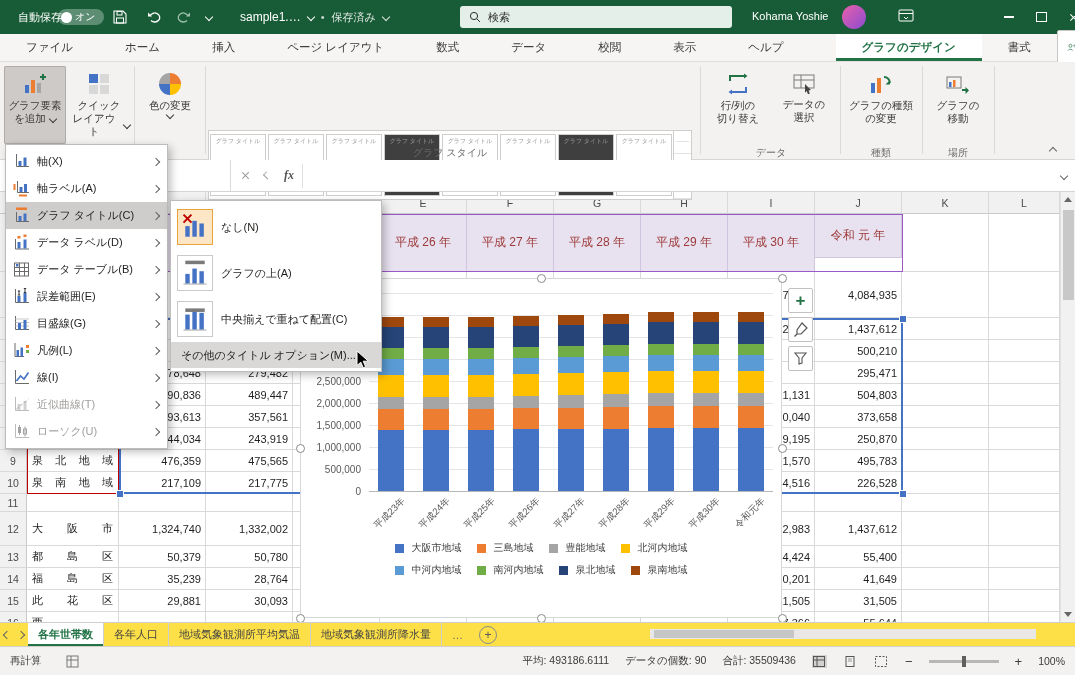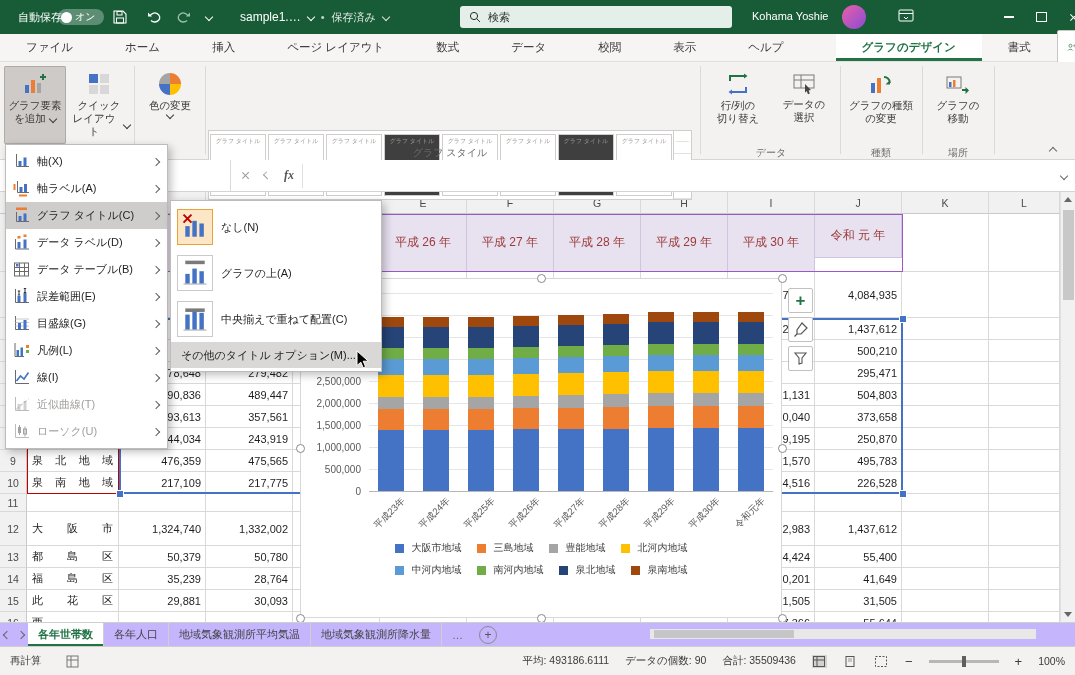--- a/index.html
+++ b/index.html
@@ -78,21 +78,21 @@
 .mico{width:17px;height:17px;flex:none;}
 .marrow{margin-left:auto;color:#5f5f5f;}
 .smitem{display:flex;align-items:center;gap:8px;height:46px;padding:0 10px 0 6px;font-size:11px;color:#201F1E;white-space:nowrap;}
 .smico{width:36px;height:36px;border:1px solid #CCCAC8;background:#fff;flex:none;display:flex;align-items:center;justify-content:center;box-sizing:border-box;}
 .smico.sel{background:#FCE6C5;border-color:#E8A33D;}
 .smmore{height:26px;display:flex;align-items:center;padding:0 10px;font-size:11px;background:#DAD8D6;}
 
 #vscroll{position:absolute;left:1060px;top:192px;width:15px;height:430px;background:#F1F1F1;border-left:1px solid #E0E0E0;box-sizing:border-box;z-index:15;}
 .vthumb{position:absolute;left:2px;width:11px;background:#C8C8C8;}
 
-#tabbar{position:absolute;left:0;top:622px;width:1075px;height:24px;background:#c4b5fd;border-top:1px solid #D1CFCD;display:flex;align-items:stretch;box-sizing:border-box;z-index:20;}
+#tabbar{position:absolute;left:0;top:622px;width:1075px;height:24px;background:#fde047;border-top:1px solid #D1CFCD;display:flex;align-items:stretch;box-sizing:border-box;z-index:20;}
 .stab{padding:0 10px;display:flex;align-items:center;font-size:11px;color:#444;border-right:1px solid #D1CFCD;white-space:nowrap;}
 .stab.active{background:#fff;color:#217346;font-weight:bold;box-shadow:inset 0 -2px 0 #217346;}
 .tabnav{width:14px;display:flex;align-items:center;justify-content:center;color:#666;}
 #plusbtn{width:16px;height:16px;border:1px solid #8a8a8a;border-radius:50%;display:flex;align-items:center;justify-content:center;color:#555;font-size:12px;margin:auto 6px;}
 #hscroll{position:absolute;left:650px;top:629px;width:386px;height:10px;background:#E9E8E7;z-index:21;}
 #hthumb{position:absolute;left:4px;top:1px;width:140px;height:8px;background:#C6C6C6;}
 
 #statusbar{position:absolute;left:0;top:646px;width:1075px;height:29px;background:#F3F2F1;border-top:1px solid #D1CFCD;display:flex;align-items:center;box-sizing:border-box;font-size:10.5px;color:#3B3A39;z-index:21;}
 #sright{margin-left:auto;display:flex;align-items:center;gap:16px;padding-right:10px;}
 .viewico{width:15px;height:13px;display:flex;align-items:center;justify-content:center;}

